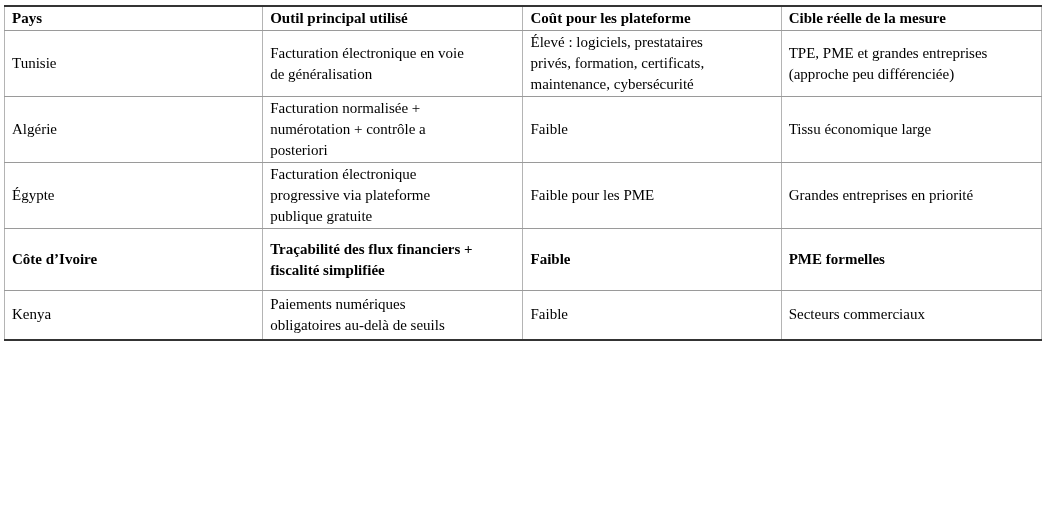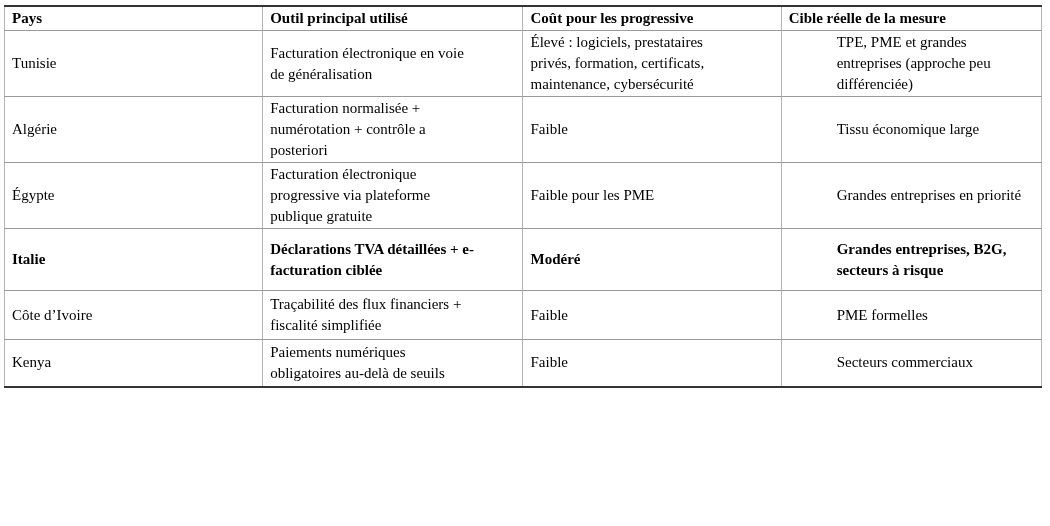--- a/index.html
+++ b/index.html
@@ -50,21 +50,21 @@
   tbody tr:nth-child(4) td { height: 62px; font-weight: bold; }
   tbody tr:nth-child(5) td { height: 49px; }
   tbody tr:nth-child(6) td { height: 47px; }
   tbody tr:nth-child(7) td { height: 42px; }
   tbody tr:nth-child(8) td { height: 46px; }
   tbody tr:nth-child(9) td { height: 45px; }
   tbody tr:nth-child(9) td { border-bottom: none; }
   .wrap  { display: block; }
   .wrap2 { max-width: 206px; }
   .wrap3 { max-width: 214px; }
-  .wrap4 { max-width: 204px; margin-left: 48px; }
+  .wrap4 { max-width: 204px; }
 </style>
 </head>
 <body>
 
 <div class="page">
   <table class="policy-table">
     <colgroup>
       <col class="c-pays">
         <col class="c-outil">
         <col class="c-cout">
@@ -72,21 +72,21 @@
     </colgroup>
     <thead>
       <tr>
         <th>
             <span class="wrap">Pays</span>
           </th>
         <th>
             <span class="wrap">Outil principal utilisé</span>
           </th>
         <th>
-            <span class="wrap">Coût pour les progressive</span>
+            <span class="wrap">Coût pour les plateforme</span>
           </th>
         <th>
             <span class="wrap">Cible réelle de la mesure</span>
           </th>
       </tr>
     </thead>
     <tbody>
       <tr>
         <td>
             <span class="wrap">Tunisie</span>
@@ -124,34 +124,20 @@
           </td>
         <td>
             <span class="wrap wrap3">Faible pour les PME</span>
           </td>
         <td>
             <span class="wrap wrap4">Grandes entreprises en priorité</span>
           </td>
       </tr>
       <tr>
         <td>
-            <span class="wrap">Italie</span>
-          </td>
-        <td>
-            <span class="wrap wrap2">Déclarations TVA détaillées + e-facturation ciblée</span>
-          </td>
-        <td>
-            <span class="wrap wrap3">Modéré</span>
-          </td>
-        <td>
-            <span class="wrap wrap4">Grandes entreprises, B2G, secteurs à risque</span>
-          </td>
-      </tr>
-      <tr>
-        <td>
             <span class="wrap">Côte d’Ivoire</span>
           </td>
         <td>
             <span class="wrap wrap2">Traçabilité des flux financiers + fiscalité simplifiée</span>
           </td>
         <td>
             <span class="wrap wrap3">Faible</span>
           </td>
         <td>
             <span class="wrap wrap4">PME formelles</span>

